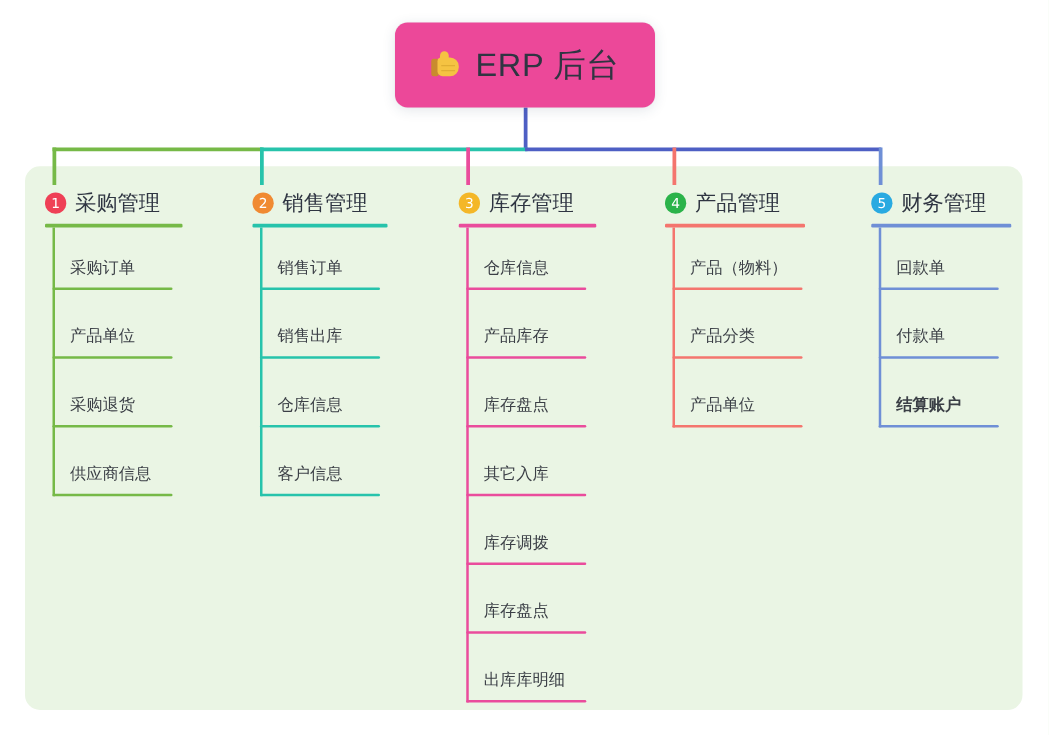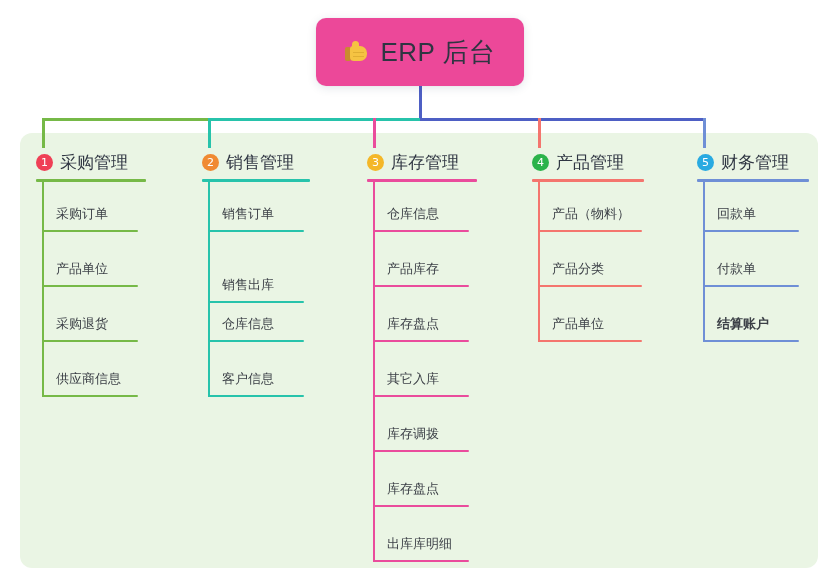--- a/index.html
+++ b/index.html
@@ -138,21 +138,21 @@
         <div class="col-head">
           <span class="badge" style="background: rgb(240, 138, 50);">2</span>
           <span class="col-title">销售管理</span>
         </div>
         <div class="col-underline" style="background: rgb(39, 195, 171); width: 108px;"></div>
         <div class="spine" style="left: 6px; top: 32px; height: 215px; background: rgb(39, 195, 171);"></div>
         <div class="leaf" style="left: 6px; top: 27px; width: 96px;">
           <span class="leaf-label">销售订单</span>
           <span class="leaf-rule" style="background: rgb(39, 195, 171); width: 96px;"></span>
         </div>
-        <div class="leaf" style="left: 6px; top: 98px; width: 96px; font-family: Liberation Serif, serif;">
+        <div class="leaf" style="left: 6px; top: 82px; width: 96px; font-family: Liberation Serif, serif;">
           <span class="leaf-label">销售出库</span>
           <span class="leaf-rule" style="background: rgb(39, 195, 171); width: 96px;"></span>
         </div>
         <div class="leaf" style="left: 6px; top: 137px; width: 96px;">
           <span class="leaf-label">仓库信息</span>
           <span class="leaf-rule" style="background: rgb(39, 195, 171); width: 96px;"></span>
         </div>
         <div class="leaf" style="left: 6px; top: 192px; width: 96px;">
           <span class="leaf-label">客户信息</span>
           <span class="leaf-rule" style="background: rgb(39, 195, 171); width: 96px;"></span>

